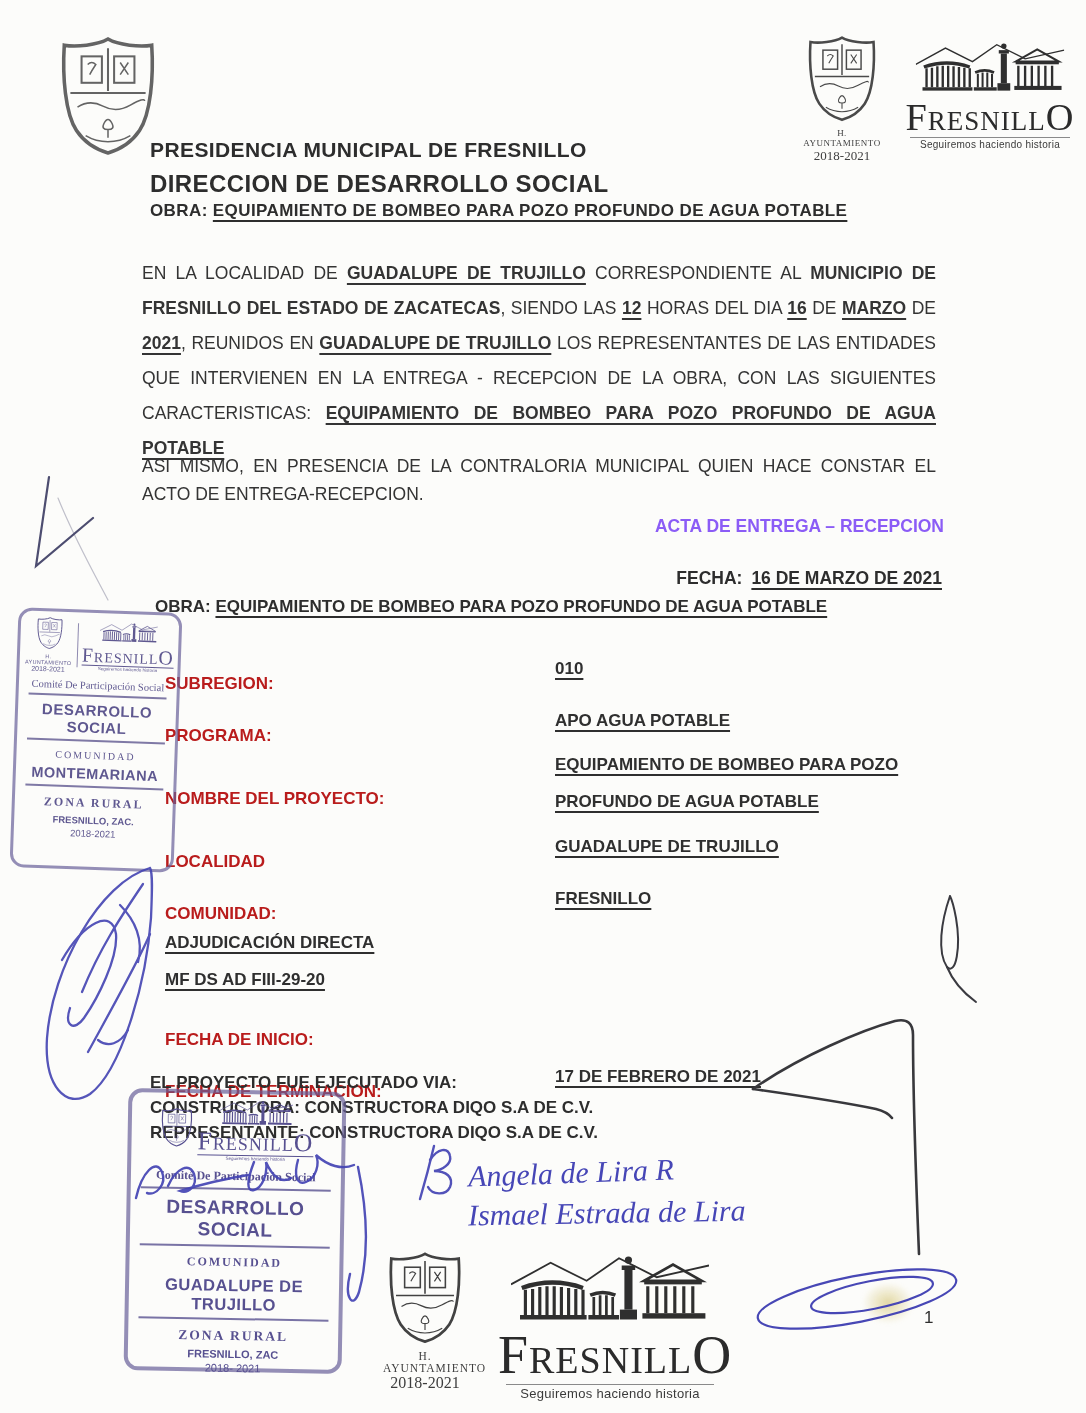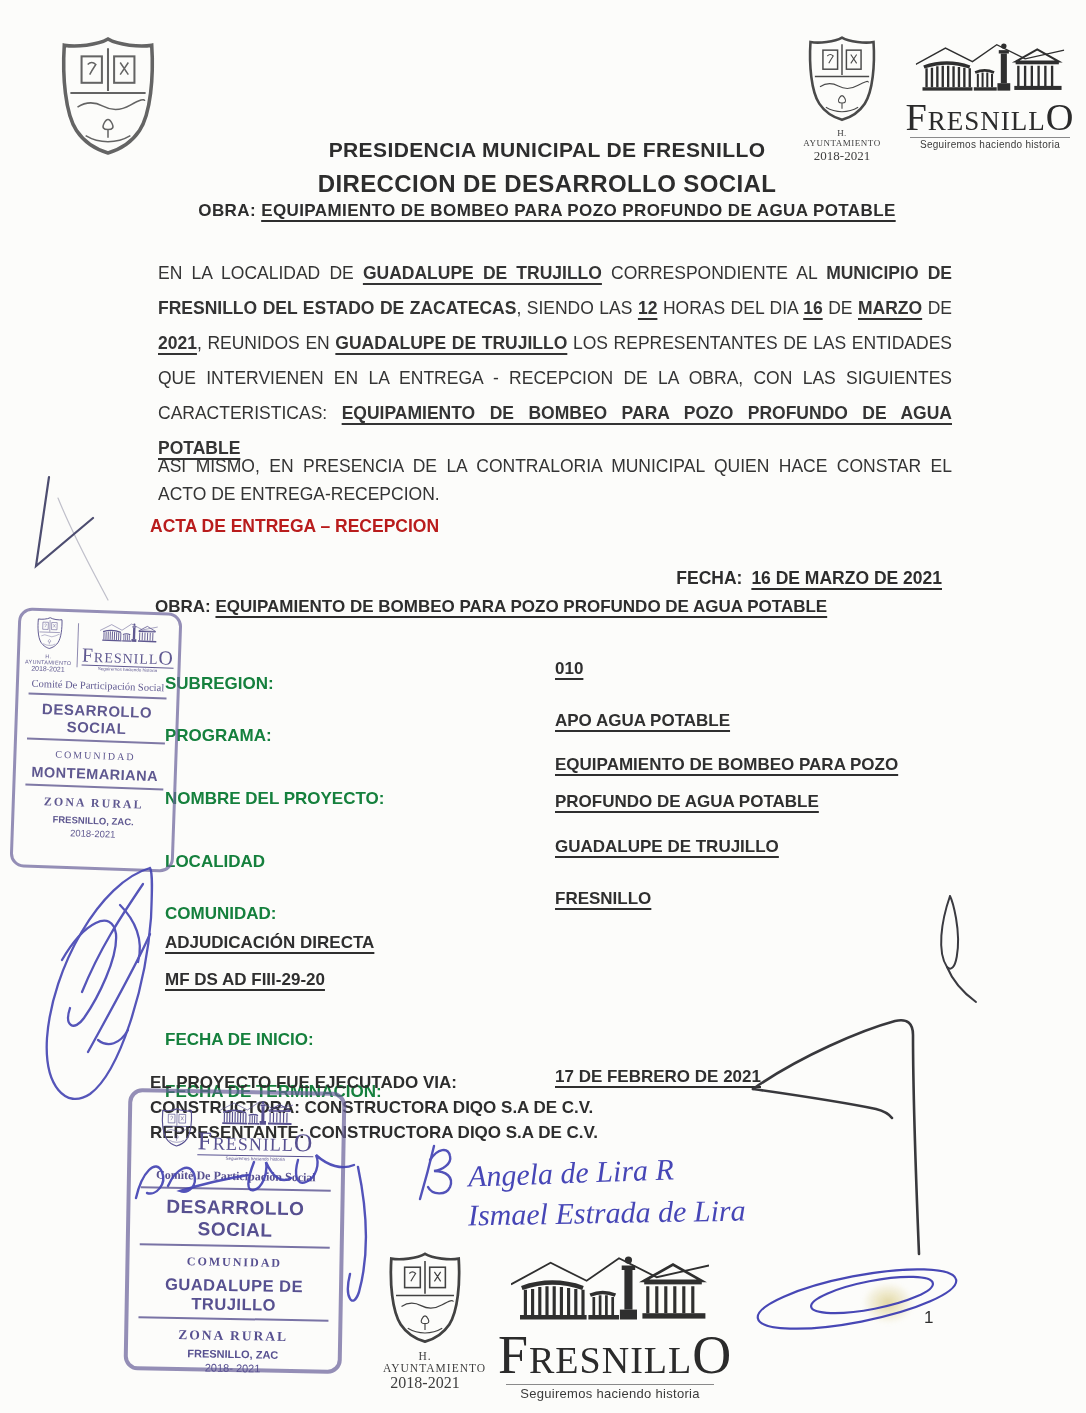--- a/index.html
+++ b/index.html
@@ -14,37 +14,37 @@
   .logo{text-align:center;color:#2f2f2f;}
   .logo-tr{left:902px;top:40px;width:176px;}
   .logo-foot{left:498px;top:1252px;width:224px;}
   .wordmark{font-family:"Liberation Serif",serif;letter-spacing:1px;line-height:.95;color:#2b2b2b;white-space:nowrap;}
   .wordmark .cap{font-size:1.42em;}
   .logo-tr .wordmark{font-size:27px;margin-top:1px;}
   .logo-foot .wordmark{font-size:38px;margin-top:2px;}
   .tagline{font-size:10px;color:#3a3a3a;border-top:1px solid #8a8a8a;margin:2px 8px 0 8px;padding-top:1px;letter-spacing:.3px;}
   .logo-foot .tagline{font-size:13px;margin-top:3px;}
   
-  .title{left:150px;width:794px;text-align:center;font-weight:700;color:#2d2d2d;letter-spacing:.4px;}
+  .title{left:150px;width:794px;text-align:left;font-weight:700;color:#2d2d2d;letter-spacing:.4px;}
   .title1{top:138px;font-size:21px;}
   .title2{top:170px;font-size:24px;}
   .obra-top{top:201px;font-size:17px;}
   .b{font-weight:700;}
   .u{text-decoration:underline;text-decoration-thickness:2px;text-underline-offset:4px;}
-  .para{left:158px;width:794px;font-size:17.5px;color:#343434;text-align:justify;}
+  .para{left:142px;width:794px;font-size:17.5px;color:#343434;text-align:justify;}
   .p1{top:256px;line-height:35px;}
   .p2{top:452px;line-height:28px;}
-  .acta{left:150px;width:794px;top:516px;text-align:left;font-weight:700;font-size:17.5px;color:#b91c1c;}
+  .acta{left:150px;width:794px;top:516px;text-align:right;font-weight:700;font-size:17.5px;color:#8b5cf6;}
   .fecha{right:144px;top:568px;font-size:17.5px;font-weight:700;color:#2d2d2d;white-space:nowrap;}
   .fecha .u{margin-left:9px;}
   .obra2{left:155px;top:597px;font-size:17px;font-weight:700;color:#2d2d2d;white-space:nowrap;}
   
   .fields{left:165px;top:642px;width:778px;}
   .frow{display:flex;align-items:center;min-height:37px;}
-  .flabel{width:390px;font-weight:700;font-size:17px;color:#15803d;flex-shrink:0;margin-top:32px;}
+  .flabel{width:390px;font-weight:700;font-size:17px;color:#b91c1c;flex-shrink:0;margin-top:32px;}
   .fvalue{flex:1;font-weight:700;font-size:17px;color:#2f2f2f;line-height:37px;
           text-decoration:underline;text-decoration-thickness:2px;text-underline-offset:4px;}
   
   .executor{left:150px;top:1070px;font-size:17px;font-weight:700;color:#2d2d2d;line-height:25px;}
   
   .stamp{border:3px solid rgba(104,96,152,.7);border-radius:14px;color:#5f5890;text-align:center;
          box-sizing:border-box;padding:5px 4px;}
   .stamp1{left:14px;top:610px;width:164px;height:260px;transform:rotate(2deg);}
   .stamp2{left:126px;top:1090px;width:218px;height:282px;transform:rotate(1deg);border-width:4px;color:#575090;}
   .stamp-head{display:flex;align-items:center;justify-content:center;gap:4px;}

